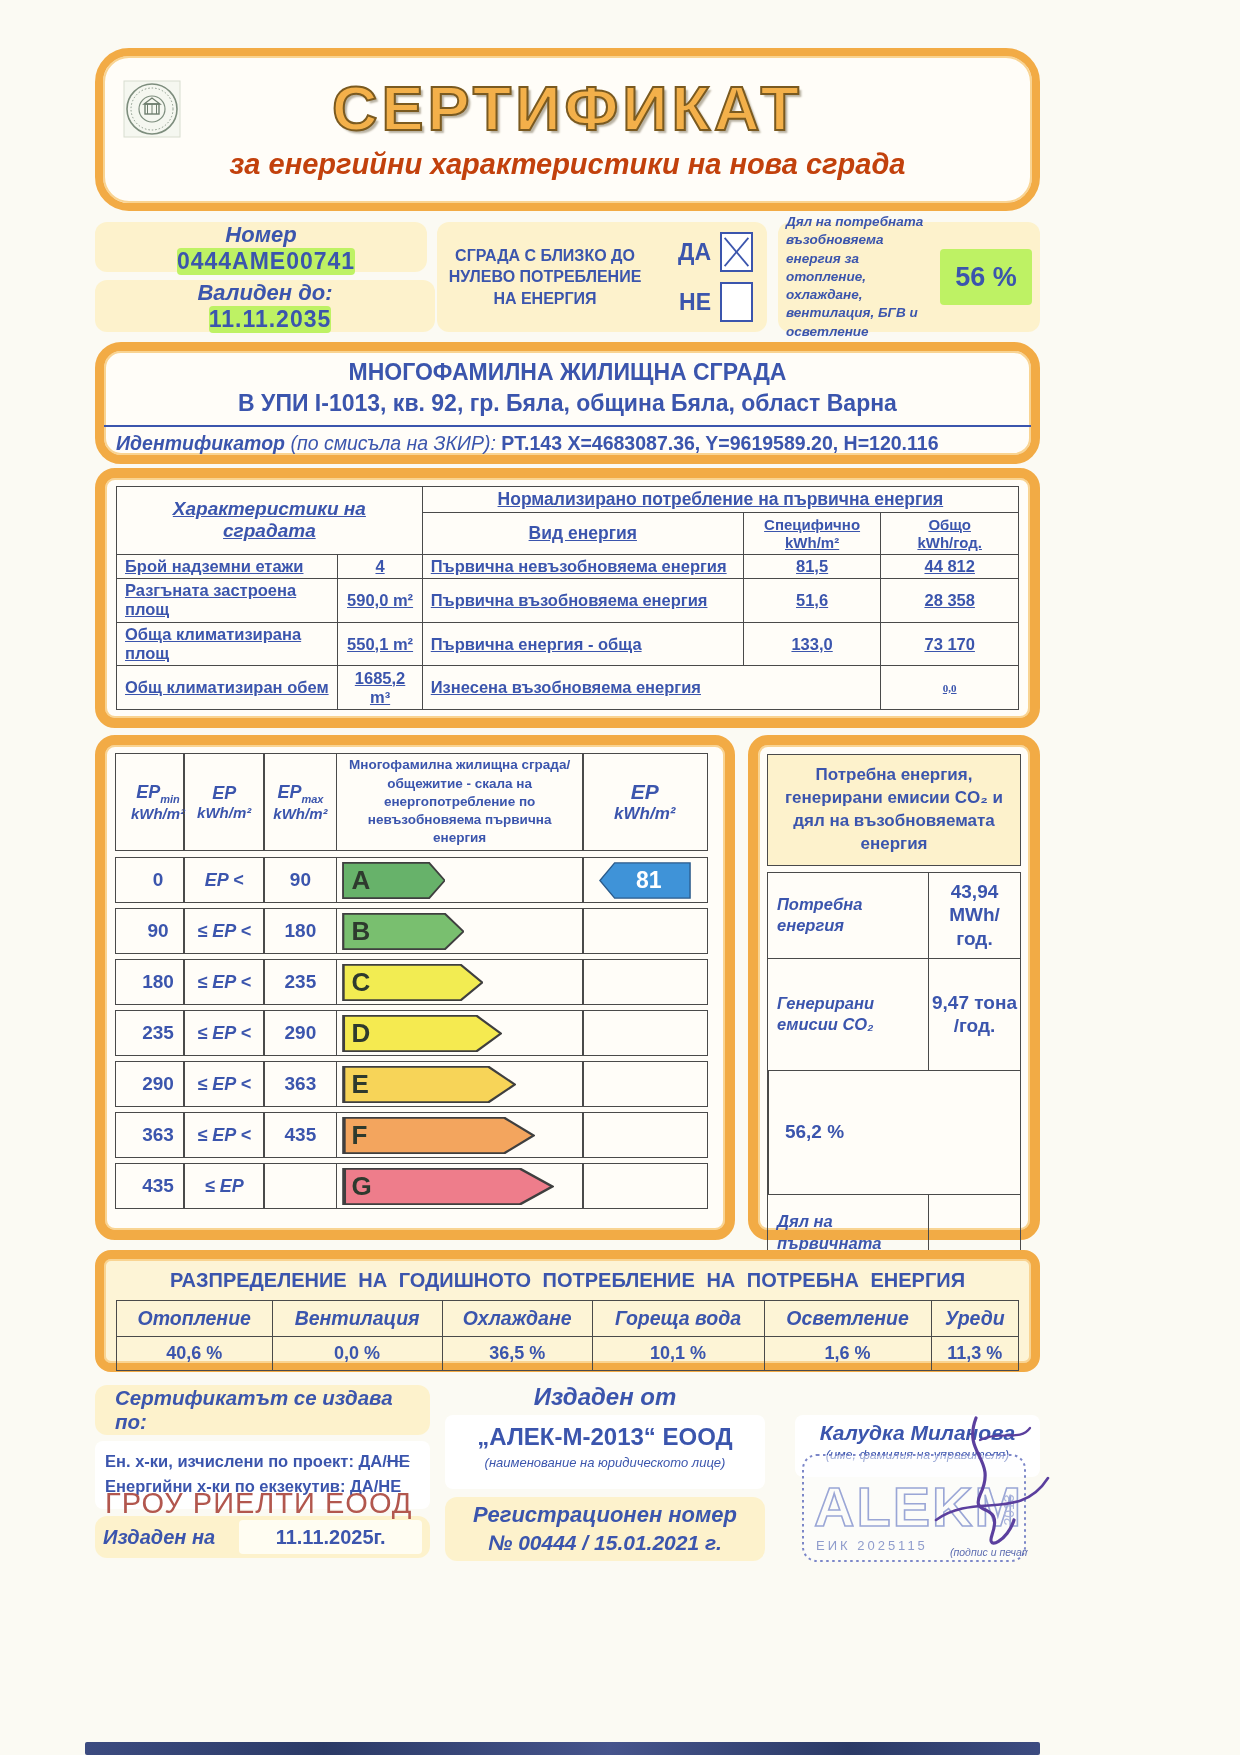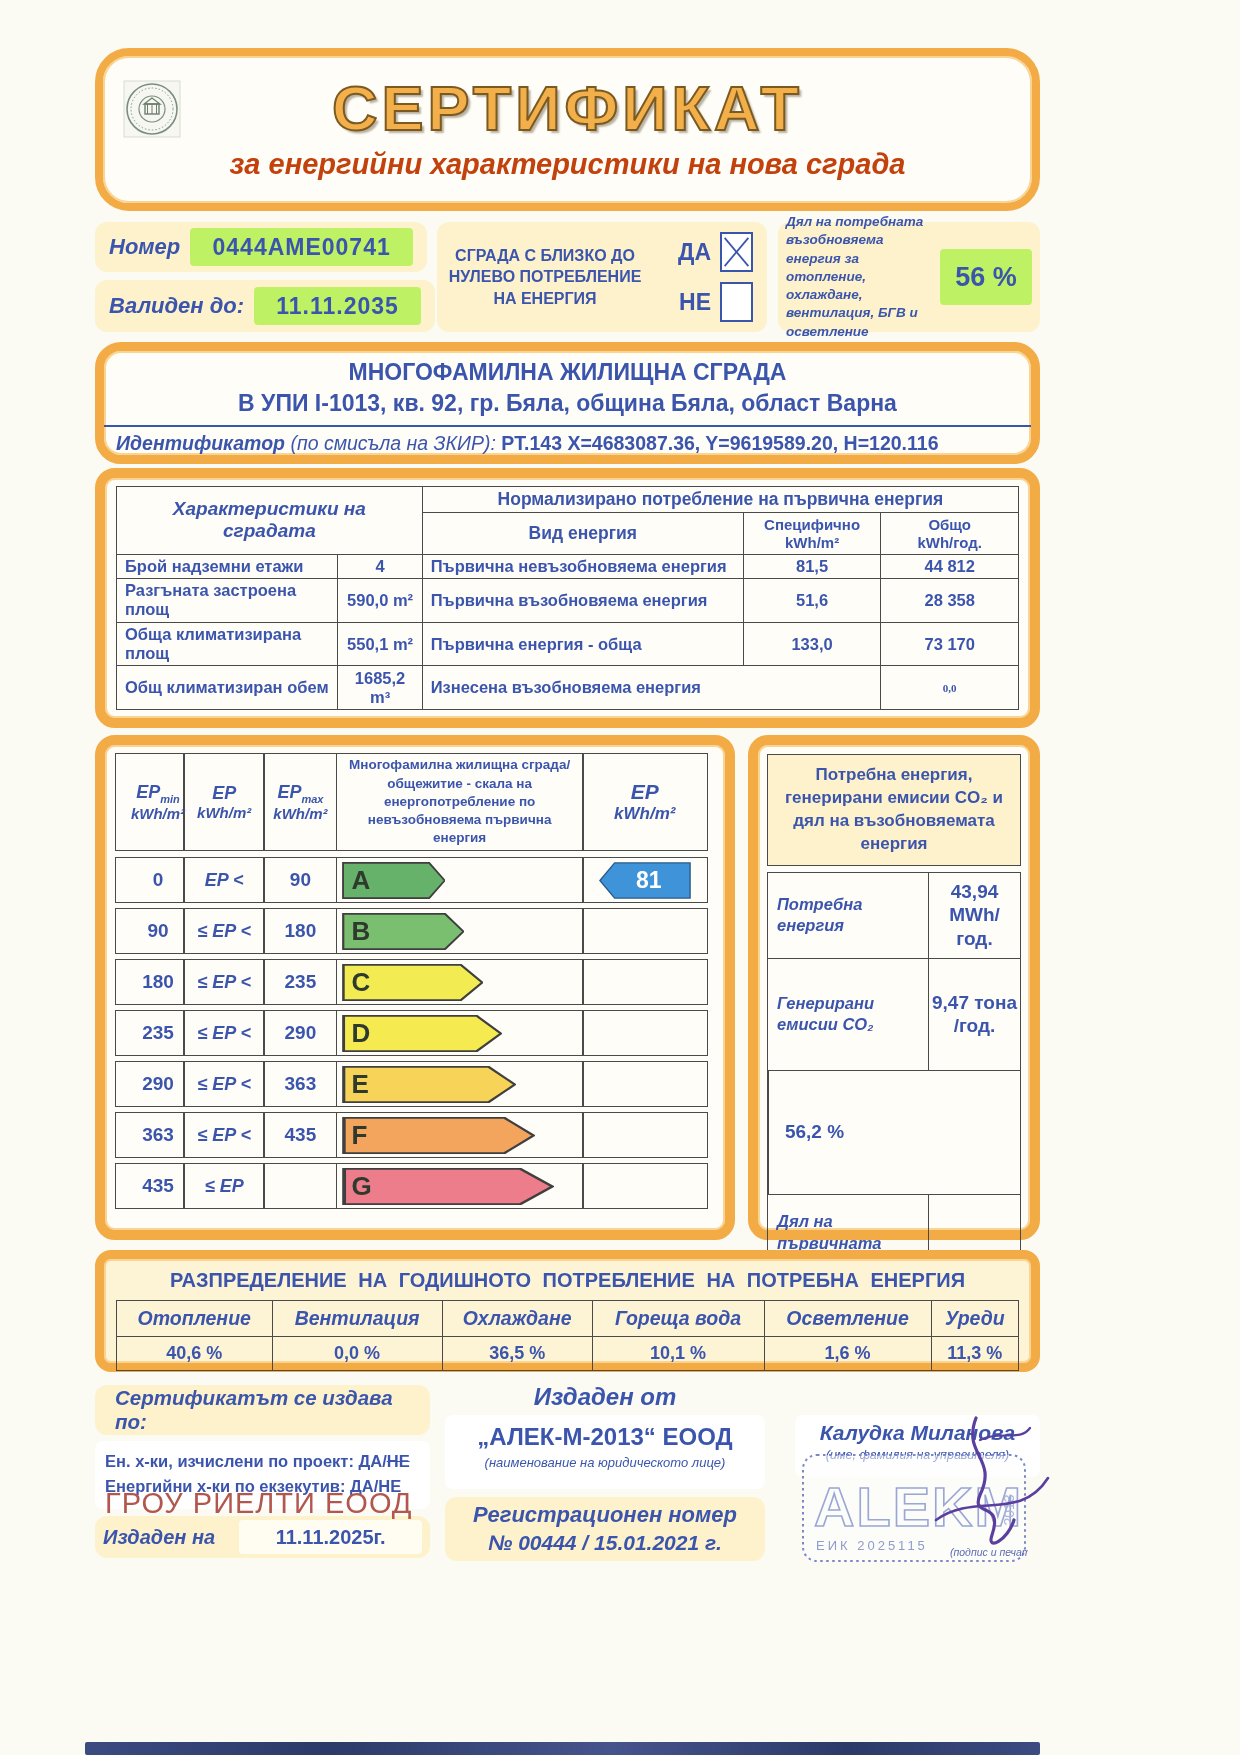--- a/index.html
+++ b/index.html
@@ -40,21 +40,21 @@
     color:#f3b04a;
     -webkit-text-stroke:2px #7a5a20;
     text-shadow:3px 3px 2px #b9b2a2;
   }
   #main-subtitle {
     text-align:center; margin-top:4px;
     font-size:29px; font-weight:bold; font-style:italic; color:#c2410c;
   }
 
   
-  .meta-line { display:flex; align-items:center; padding:0 14px; }
+  .meta-line { display:flex; align-items:center; padding:0 14px;flex-direction:column; }
   #number-box { left:95px; top:222px; width:332px; height:50px; }
   #valid-box  { left:95px; top:280px; width:340px; height:52px;align-items:center; }
   .meta-label { font-size:22px; font-weight:bold; font-style:italic; white-space:nowrap; }
   .meta-field { flex:1; height:38px; margin-left:10px;
     font-size:23px; font-weight:bold; letter-spacing:1px; }
   #nzeb-box { left:437px; top:222px; width:330px; height:110px; display:flex; padding:8px 10px; }
   #nzeb-text { width:196px; font-size:16px; font-weight:bold; text-align:center; line-height:1.35; align-self:center; }
   #nzeb-choices { flex:1; display:flex; flex-direction:column; justify-content:space-between; padding:2px 4px; }
   .choice { display:flex; align-items:center; justify-content:flex-end; gap:9px; }
   .choice-label { font-size:23px; font-weight:bold; }
@@ -71,21 +71,21 @@
   #building-line2 { font-size:23px; font-weight:bold; text-align:center; margin-top:4px; }
   #building-divider { margin-top:8px; border-top:2.5px solid #3b55ad; }
   #id-line { padding:5px 12px 0 12px; font-size:19.5px; white-space:nowrap; }
   #id-line .idlabel { font-weight:bold; font-style:italic; }
   #id-line .idnote  { font-style:italic; }
   #id-line .idvalue { font-weight:bold; }
 
   
   #chars-card { left:95px; top:468px; width:945px; height:260px;
     border-radius:20px; padding:8px 11px; }
-  #chars-table { width:100%; height:100%; border-collapse:collapse; }
+  #chars-table { width:100%; height:100%; border-collapse:collapse;text-decoration:underline; }
   #chars-table td {
     border:1.8px solid #4a4a4a; color:#3b55ad;
     padding:2px 8px; font-size:16.5px; font-weight:bold;
   }
   #chars-table .hdr-left { font-size:19px; font-style:italic; text-align:center; }
   #chars-table .hdr-top  { font-size:17.5px; text-align:center; }
   #chars-table .hdr-sub  { font-size:15px; text-align:center; line-height:1.2; }
   #chars-table .val  { text-align:center; }
   #chars-table .serif { font-family:"Liberation Serif", serif; font-size:11px; }
   .w-label {width:30%;} .w-energy {width:31.5%;} .w-spec {width:13.5%;} .w-tot {width:13.5%;}

